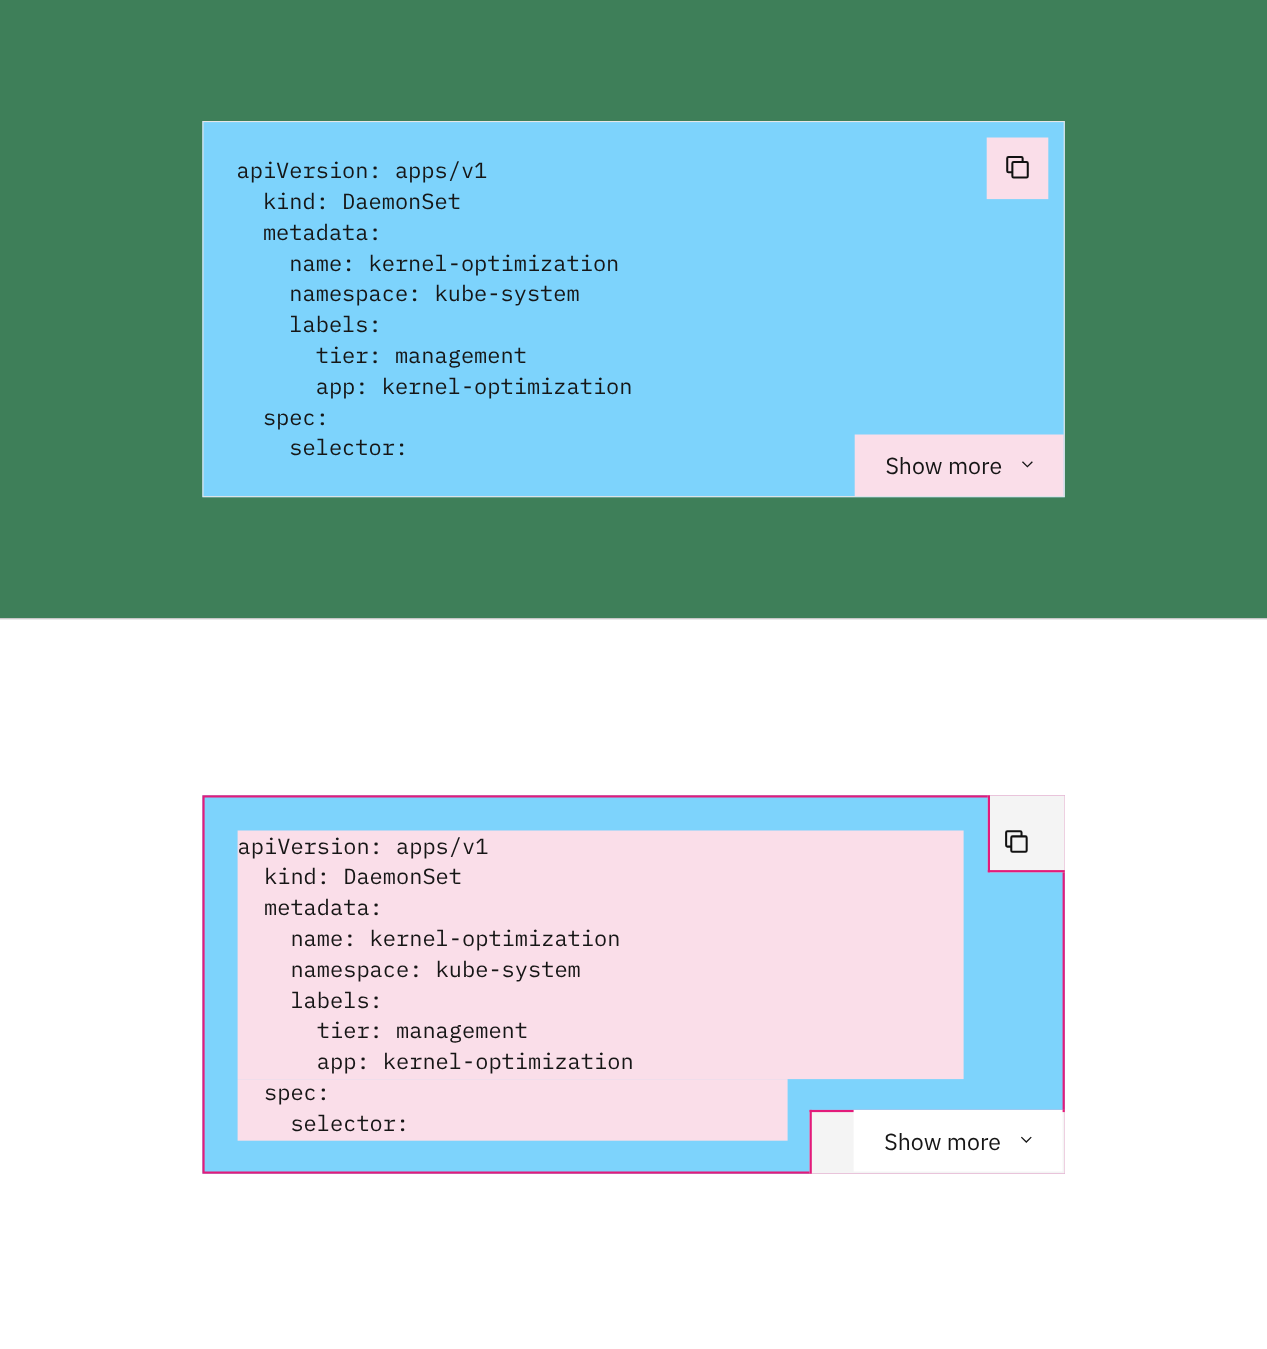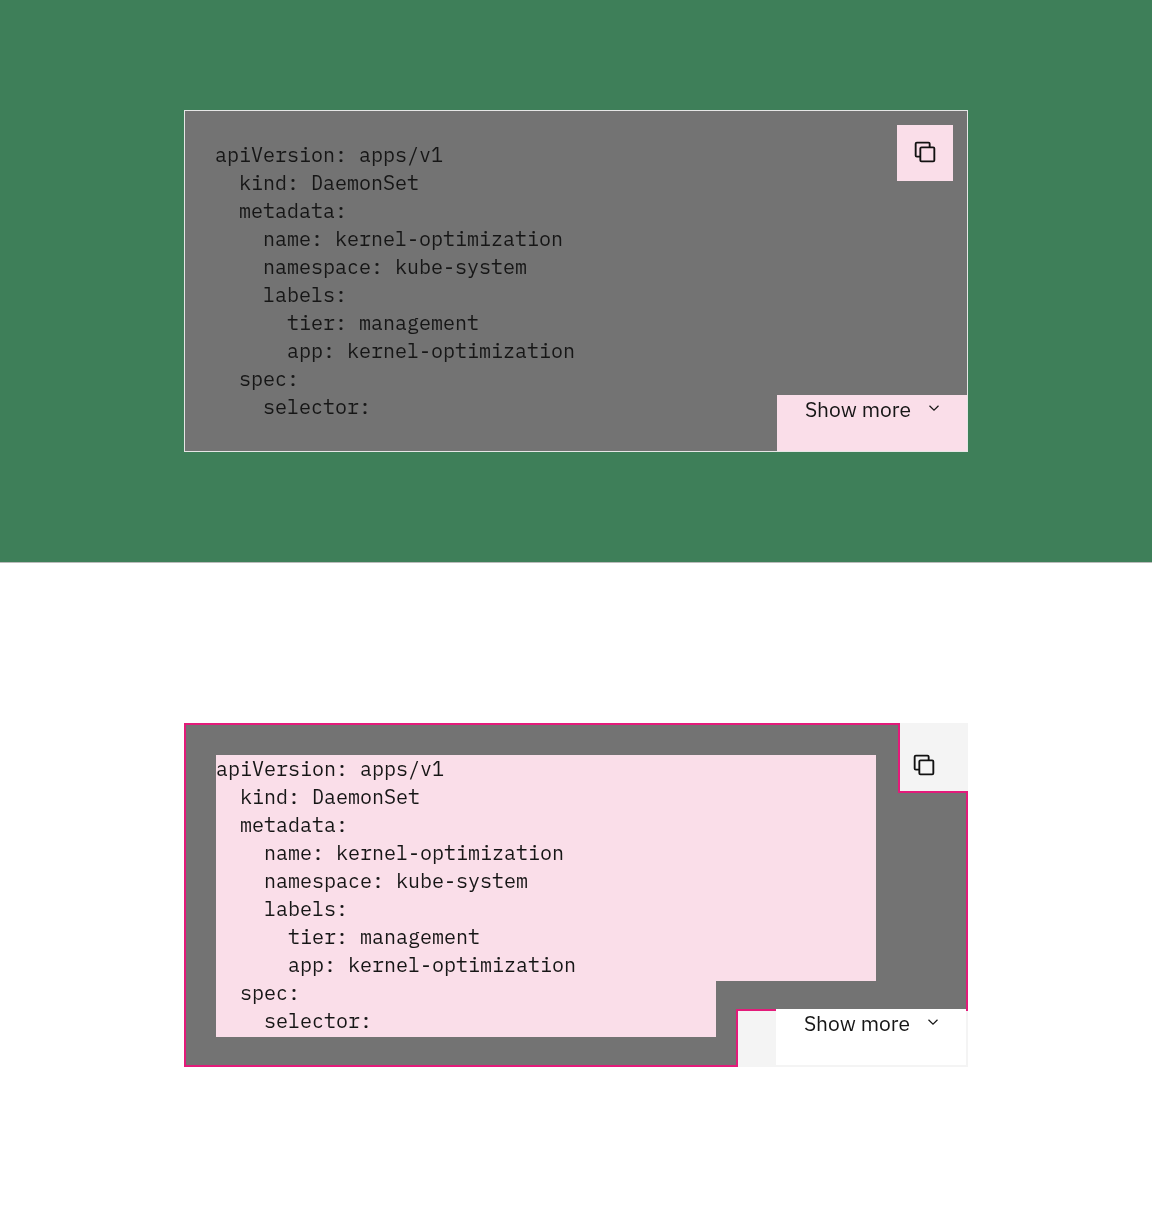--- a/index.html
+++ b/index.html
@@ -27,21 +27,21 @@
       border-top: 1px solid #bbb;
       display: flex;
       align-items: center;
       justify-content: center;
     }
 
     
     .codeblock {
       position: relative;
       width: 784px;
-      background: #737373;
+      background: #7dd3fc;
       border: 1px solid #e6e6e6;
     }
     .codeblock .code-wrap {
       padding: 30px 30px 30px 30px;
     }
     .codeblock pre {
       font-family: "IBM Plex Mono", Menlo, Consolas, monospace;
       font-size: 20px;
       line-height: 28px;
       color: #161616;
@@ -74,21 +74,21 @@
     }
 
     
     .showmore {
       position: absolute;
       right: 0;
       bottom: 0;
       height: 56px;
       padding: 0 24px 0 28px;
       display: flex;
-      align-items: flex-start;
+      align-items: center;
       gap: 14px;
       font-family: "IBM Plex Sans", -apple-system, sans-serif;
       font-size: 21px;
       color: #161616;
       cursor: pointer;
       background: #f4f4f4;
     }
     .showmore.hovered {
       background: #fadee9;
     }

